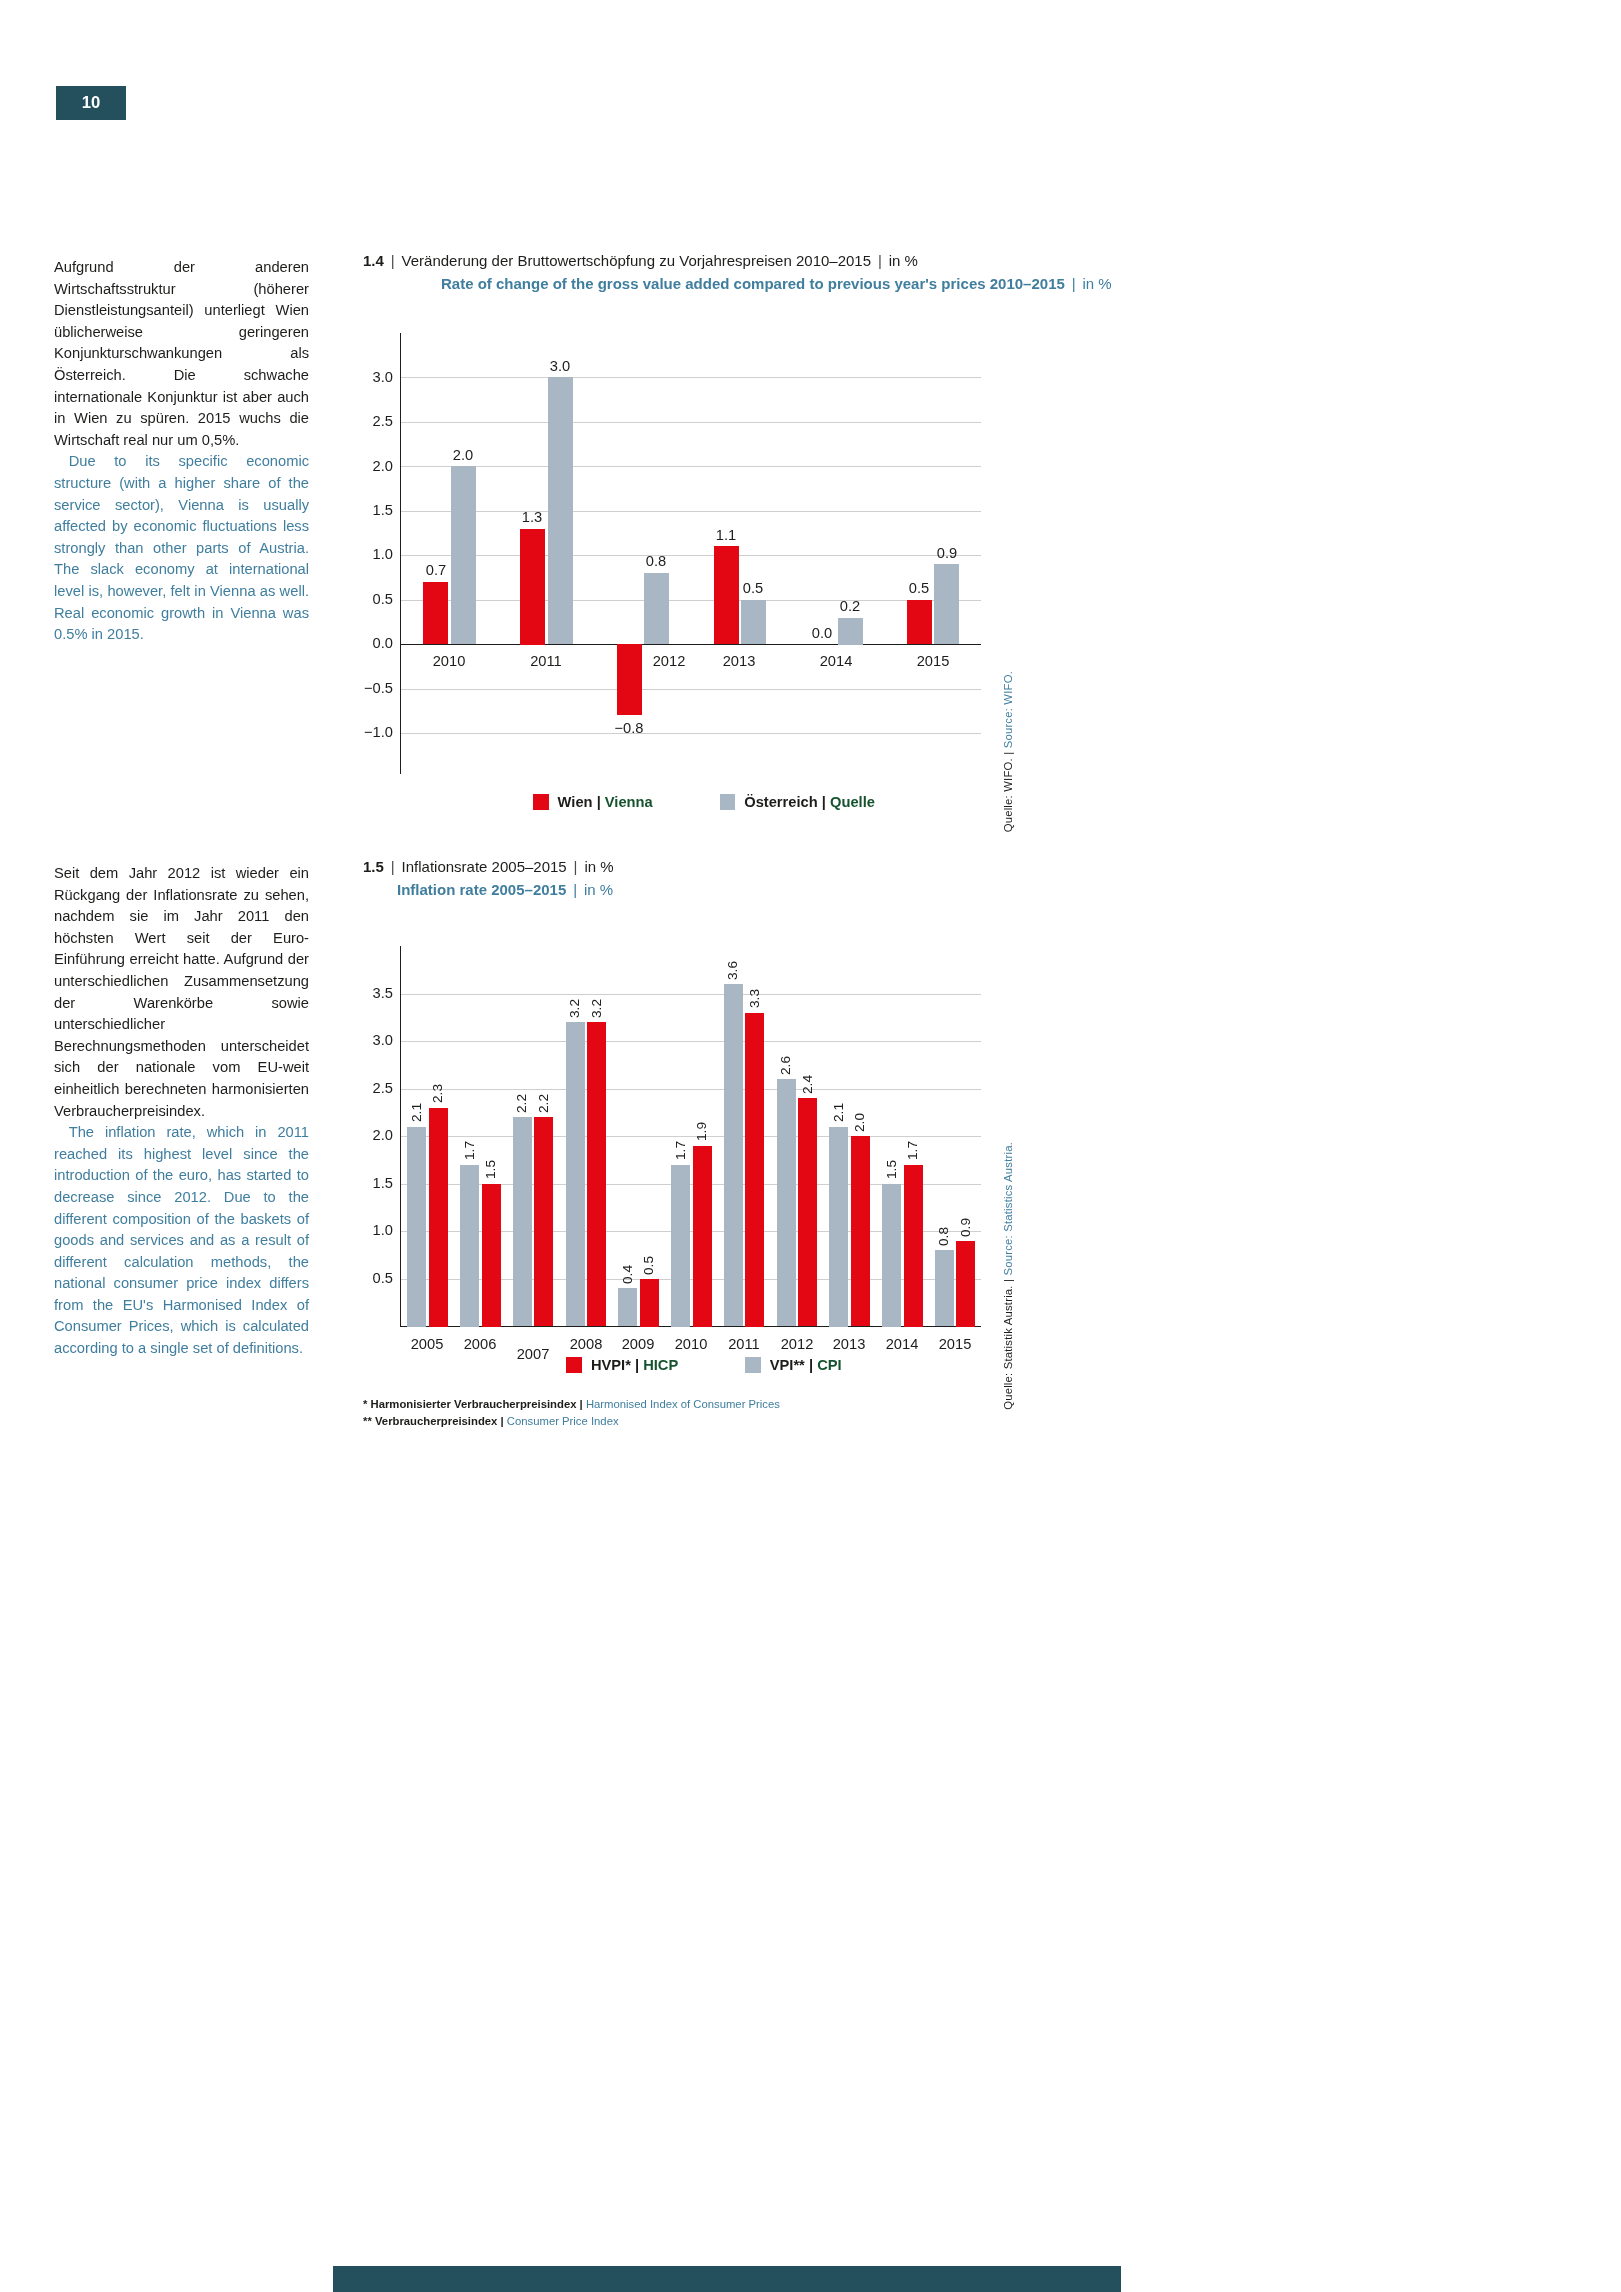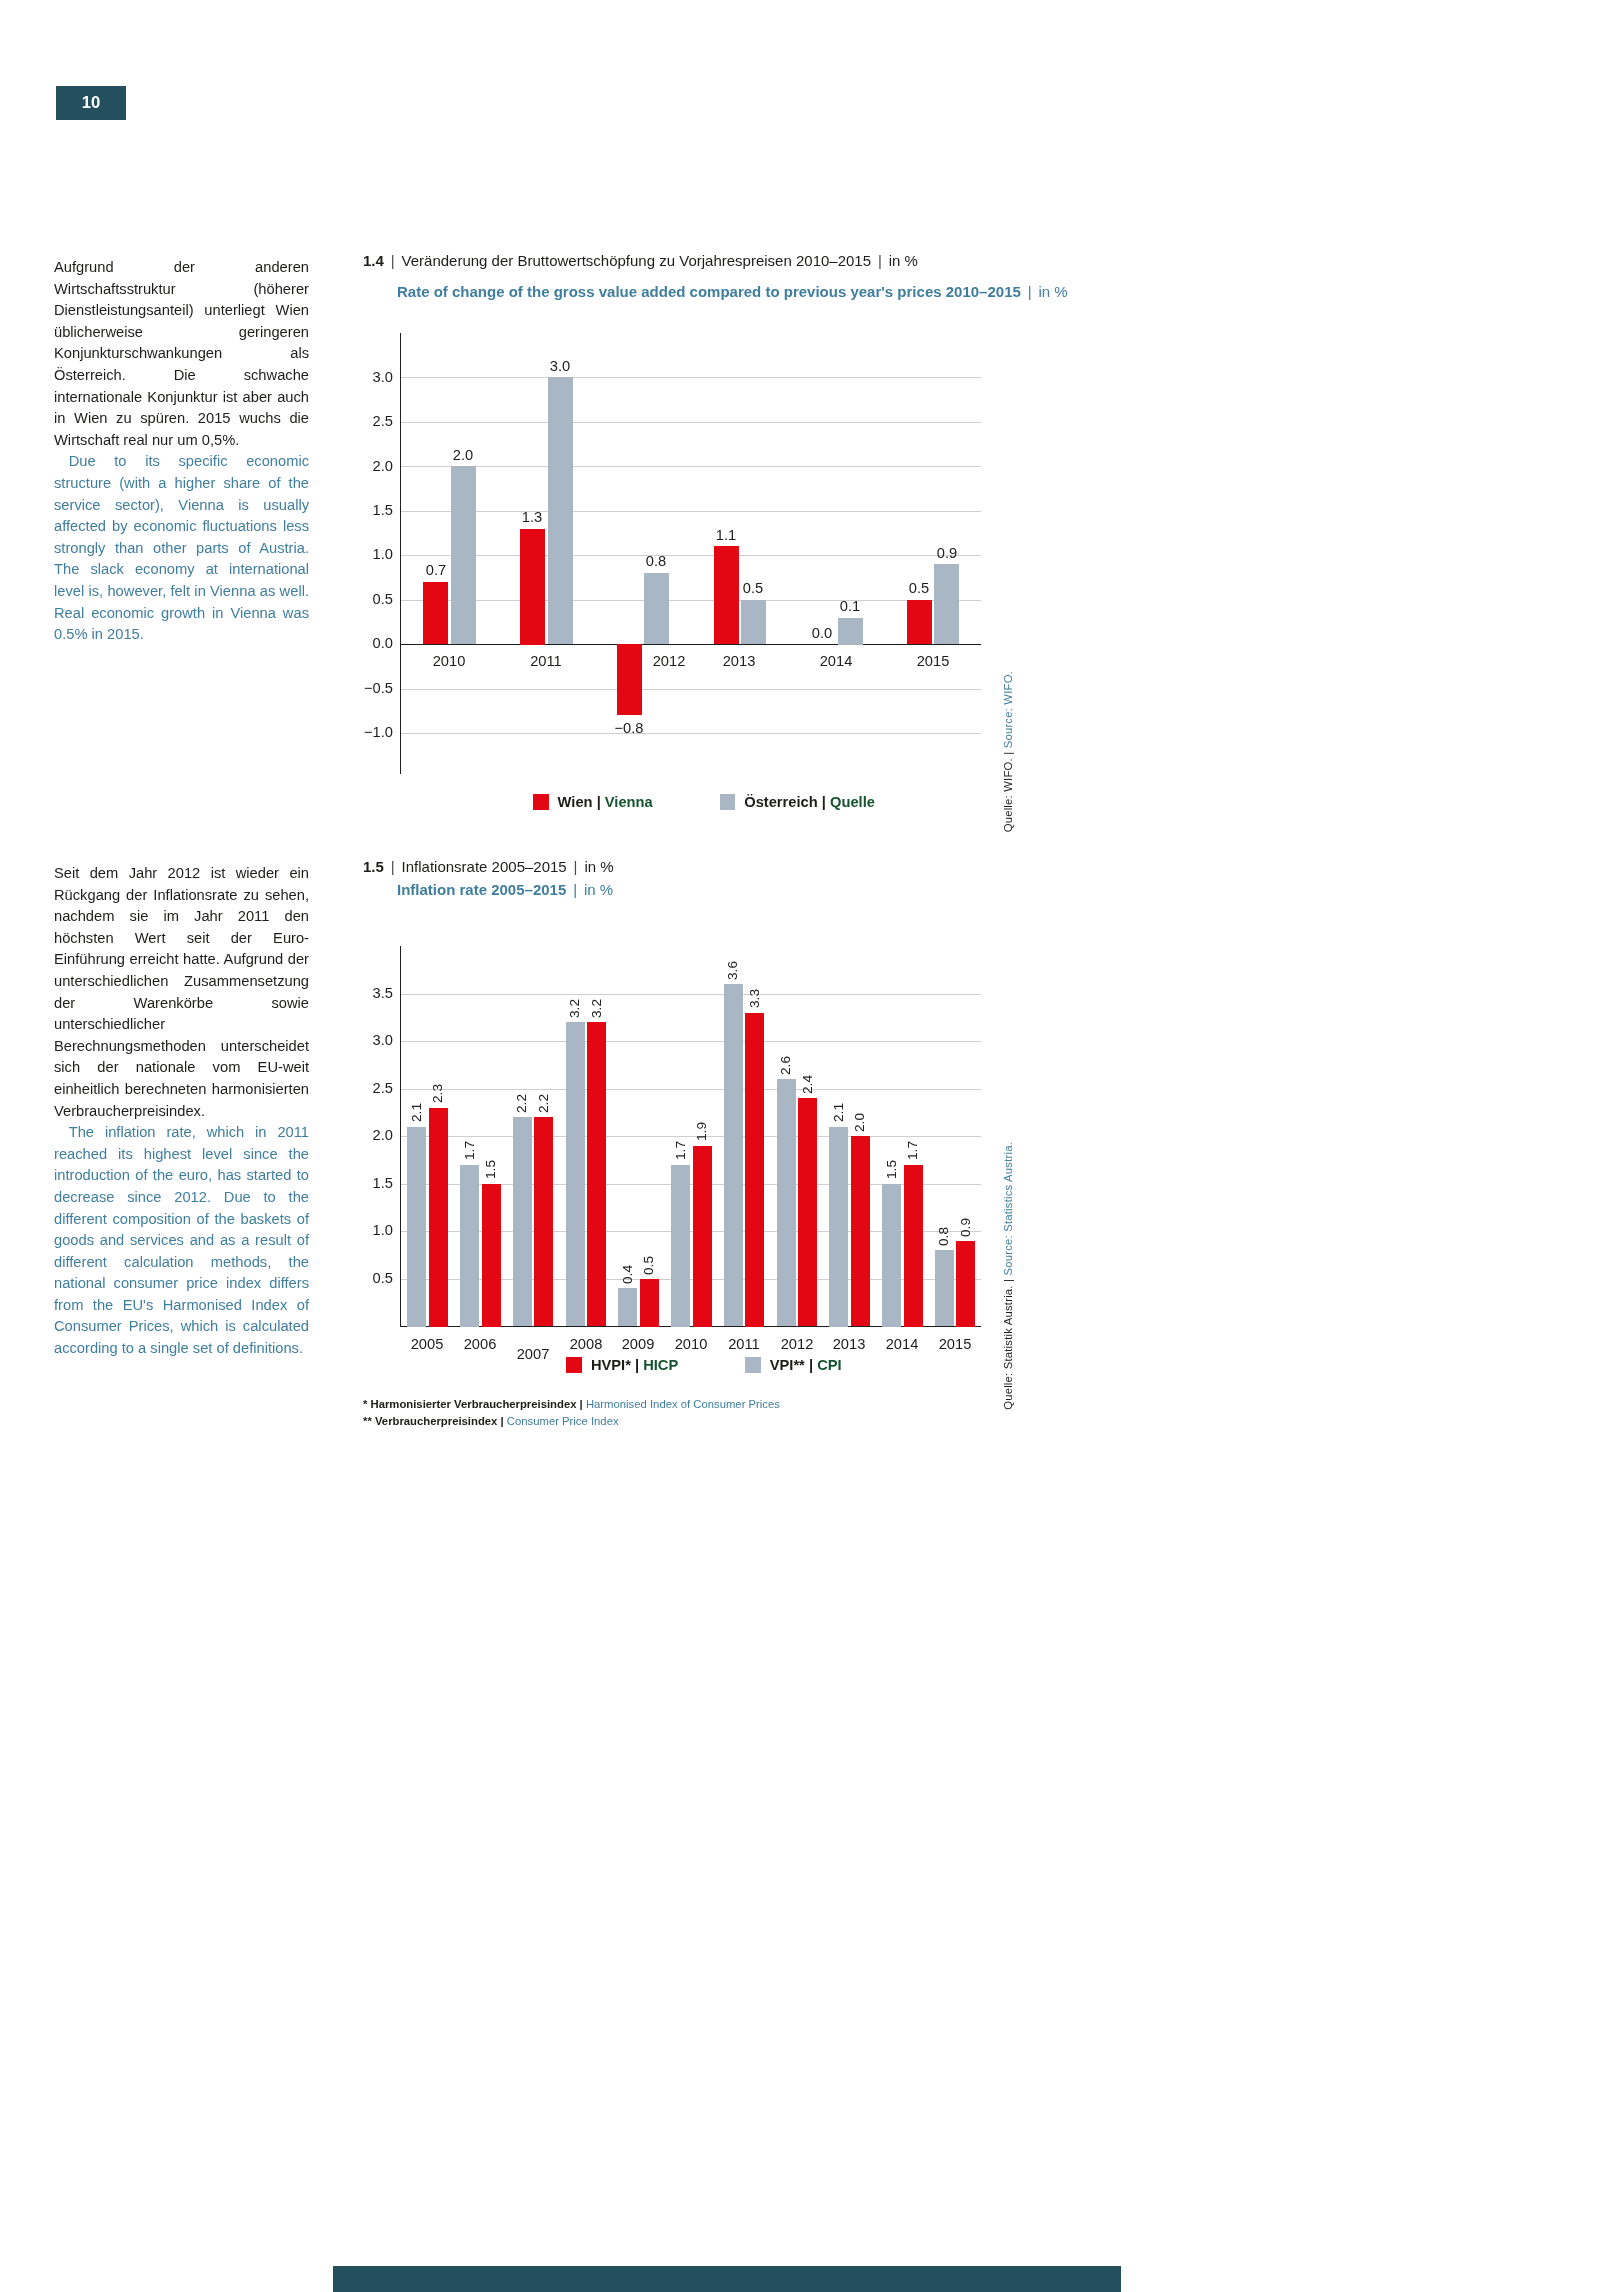--- a/index.html
+++ b/index.html
@@ -20,21 +20,21 @@
   .de-text{color:#1d1d1b;hyphens:auto;}
   .en-text{color:#3f7e9e;text-indent:14.7px;hyphens:auto;}
   
   .chart-head{position:absolute;left:363px;font-size:15px;color:#1d1d1b;white-space:nowrap;}
   #head1{top:252px;} #head2{top:858px;}
   .chart-head .num{font-weight:bold;}
   .chart-head .sep{margin:0 6.9px;color:#4a4a4a;}
   .chart-head .main{font-weight:normal;}
   .chart-head .unit{font-weight:normal;}
   .chart-sub{position:absolute;left:397px;font-size:15px;color:#3f7e9e;white-space:nowrap;}
-  #sub1{top:283px;} #sub2{top:881px;}
+  #sub1{top:275px;margin-left:44px;} #sub2{top:881px;}
   .chart-sub .main{font-weight:bold;}
   .chart-sub .sep{margin:0 6.9px;}
   .chart-sub .unit{font-weight:normal;}
   
   .plot{position:absolute;border-left:1px solid #1d1d1b;}
   #plot1{left:400px;top:333px;width:580px;height:441px;}
   #plot2{left:400px;top:946px;width:580px;height:380px;border-bottom:1.5px solid #1d1d1b;}
   .gridline{position:absolute;left:0;width:100%;height:0;border-top:1px solid #cfcfcf;}
   .zeroline{position:absolute;left:0;width:100%;height:0;border-top:1.5px solid #1d1d1b;}
   .bar{position:absolute;}
@@ -116,21 +116,21 @@
       <div class="hlabel" style="left: 255px; top: 220px;">0.8</div>
       <div class="xtick" style="left: 268px; top: 320px;">2012</div>
       <div class="bar" style="left: 313px; top: 213px; width: 24.5px; height: 98px; background: rgb(227, 6, 19);"></div>
       <div class="hlabel" style="left: 325px; top: 194px;">1.1</div>
       <div class="bar" style="left: 340px; top: 267px; width: 24.5px; height: 44px; background: rgb(169, 183, 196);"></div>
       <div class="hlabel" style="left: 352px; top: 247px;">0.5</div>
       <div class="xtick" style="left: 338px; top: 320px;">2013</div>
       <div class="bar" style="left: 409px; top: 311px; width: 24.5px; height: 0px; background: rgb(227, 6, 19);"></div>
       <div class="hlabel" style="left: 421px; top: 292px;">0.0</div>
       <div class="bar" style="left: 437px; top: 285px; width: 24.5px; height: 27px; background: rgb(169, 183, 196);"></div>
-      <div class="hlabel" style="left: 449px; top: 265px;">0.1</div>
+      <div class="hlabel" style="left: 449px; top: 265px;">0.2</div>
       <div class="xtick" style="left: 435px; top: 320px;">2014</div>
       <div class="bar" style="left: 506px; top: 267px; width: 24.5px; height: 44px; background: rgb(227, 6, 19);"></div>
       <div class="hlabel" style="left: 518px; top: 247px;">0.5</div>
       <div class="bar" style="left: 533px; top: 231px; width: 24.5px; height: 80px; background: rgb(169, 183, 196);"></div>
       <div class="hlabel" style="left: 546px; top: 212px;">0.9</div>
       <div class="xtick" style="left: 532px; top: 320px;">2015</div>
     </div>
   <div class="legend" id="legend1">
       <span class="leg-item"><span class="swatch" style="background: rgb(227, 6, 19);"></span><span class="leg-de">Wien</span><span class="leg-sep"> | </span><span class="leg-en">Vienna</span></span>
       <span class="leg-item"><span class="swatch" style="background: rgb(169, 183, 196);"></span><span class="leg-de">Österreich</span><span class="leg-sep"> | </span><span class="leg-en">Quelle</span></span>

